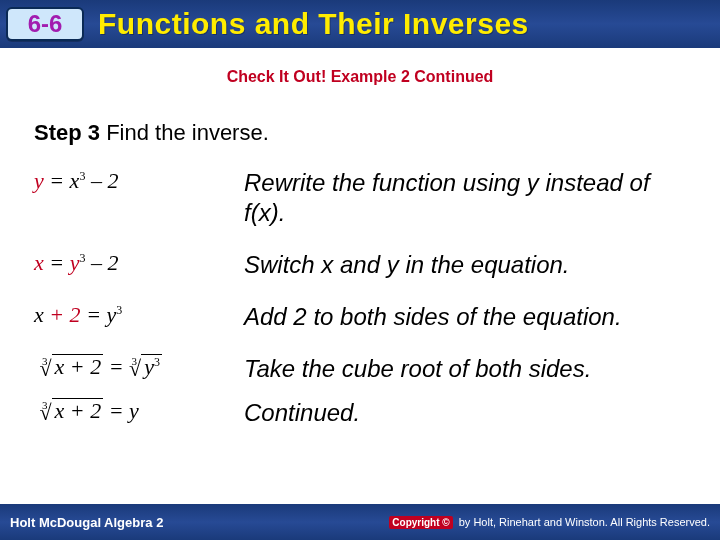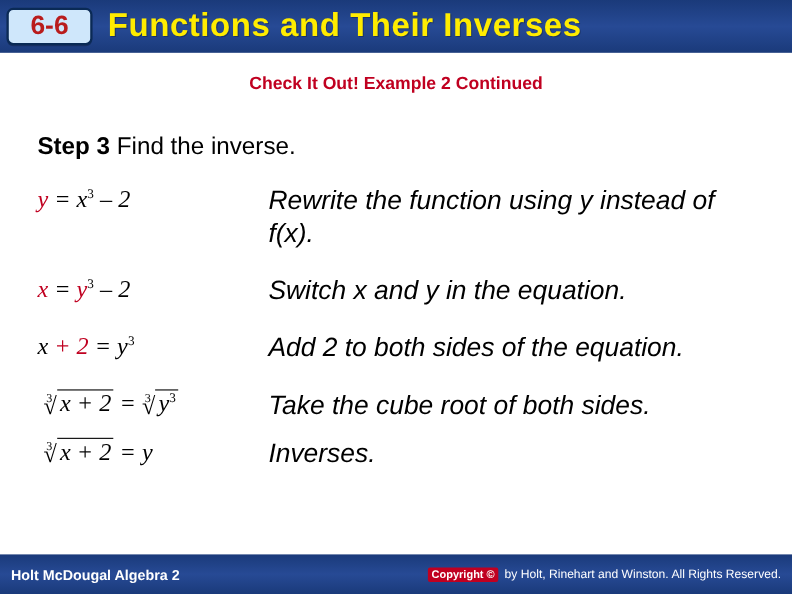--- a/index.html
+++ b/index.html
@@ -1,19 +1,19 @@
 <!DOCTYPE html>
 <html><head>
 <meta charset="utf-8">
 <style>
   * { margin: 0; padding: 0; box-sizing: border-box; }
   html, body { width: 720px; height: 540px; overflow: hidden; font-family: Verdana, Arial, sans-serif; background: #fff; }
   .slide { width: 720px; height: 540px; position: relative; background: #ffffff; }
   .header { width: 720px; height: 48px; background: linear-gradient(to bottom, #1a3a7a 0%, #274a95 50%, #1a3a7a 100%); display: flex; align-items: center; }
-  .chapter-badge { width: 78px; height: 34px; margin-left: 6px; background: #cfe7fb; border: 2px solid #0a2a55; border-radius: 6px; display: flex; align-items: center; justify-content: center; color: #b91c1c; font-family: "Trebuchet MS", Verdana, sans-serif; font-weight: 900; font-size: 24px; box-shadow: 0 1px 0 rgba(0,0,0,.25); }
+  .chapter-badge { width: 78px; height: 34px; margin-left: 6px; background: #cfe7fb; border: 2px solid #0a2a55; border-radius: 6px; display: flex; align-items: center; justify-content: center; color: #a21caf; font-family: "Trebuchet MS", Verdana, sans-serif; font-weight: 900; font-size: 24px; box-shadow: 0 1px 0 rgba(0,0,0,.25); }
   .header-title { flex: 1; color: #ffec00; font-family: "Trebuchet MS", Verdana, sans-serif; font-weight: 900; font-size: 30px; letter-spacing: .5px; margin-left: 14px; text-shadow: 1px 1px 0 rgba(0,0,0,.25); }
   .subtitle { text-align: center; margin-top: 20px; font-family: "Trebuchet MS", Verdana, sans-serif; font-weight: 900; color: #c00020; font-size: 16px; }
   .body { padding: 22px 34px 0 34px; }
   .step-line { font-size: 22px; color: #000; margin-top: 12px; }
   .step-line b { font-weight: 900; }
   .rows { margin-top: 22px; }
   .row { display: flex; align-items: flex-start; margin-bottom: 22px; }
   .eq { width: 210px; font-size: 22px; font-style: italic; color: #000; font-family: "Times New Roman", Georgia, serif; white-space: nowrap; }
   .eq sup { font-size: 12px; font-style: normal; vertical-align: super; }
   .blk { color: #c00020; }
@@ -56,21 +56,21 @@
       <div class="row">
         <div class="eq">x <span class="blk">+ 2</span> = y<sup>3</sup></div>
         <div class="expl">Add 2 to both sides of the equation.</div>
       </div>
       <div class="row" style="margin-bottom:14px;">
         <div class="eq"><span class="rootidx">3</span><span class="surd">√</span><span class="radicand">x + 2</span> =<span class="rootidx">3</span><span class="surd">√</span><span class="radicand"> y<sup>3</sup></span></div>
         <div class="expl">Take the cube root of both sides.</div>
       </div>
       <div class="row">
         <div class="eq"><span class="rootidx">3</span><span class="surd">√</span><span class="radicand">x + 2</span> = y</div>
-        <div class="expl">Inverses.</div>
+        <div class="expl">Continued.</div>
       </div>
     </div>
   </div>
 
   <div class="footer">
     <div class="left">Holt McDougal Algebra 2</div>
     <div class="right">
       <span class="copy-badge">Copyright ©</span>
       <span>by Holt, Rinehart and Winston. All Rights Reserved.</span>
     </div>

